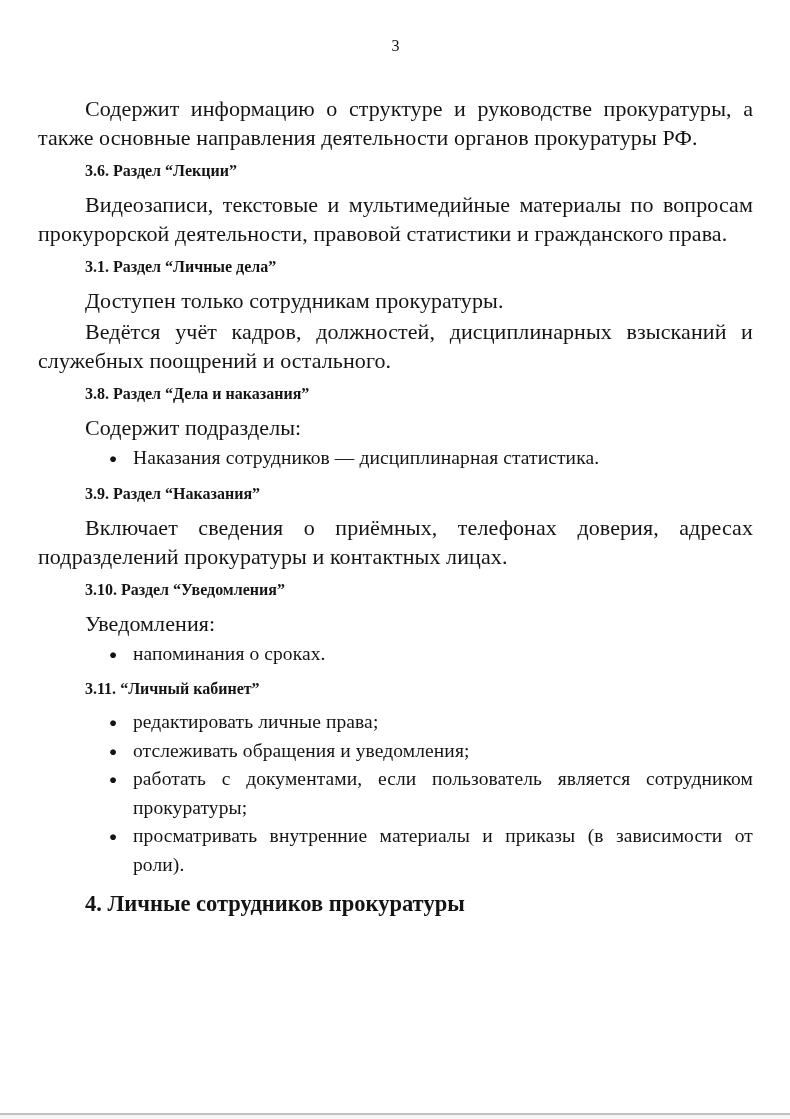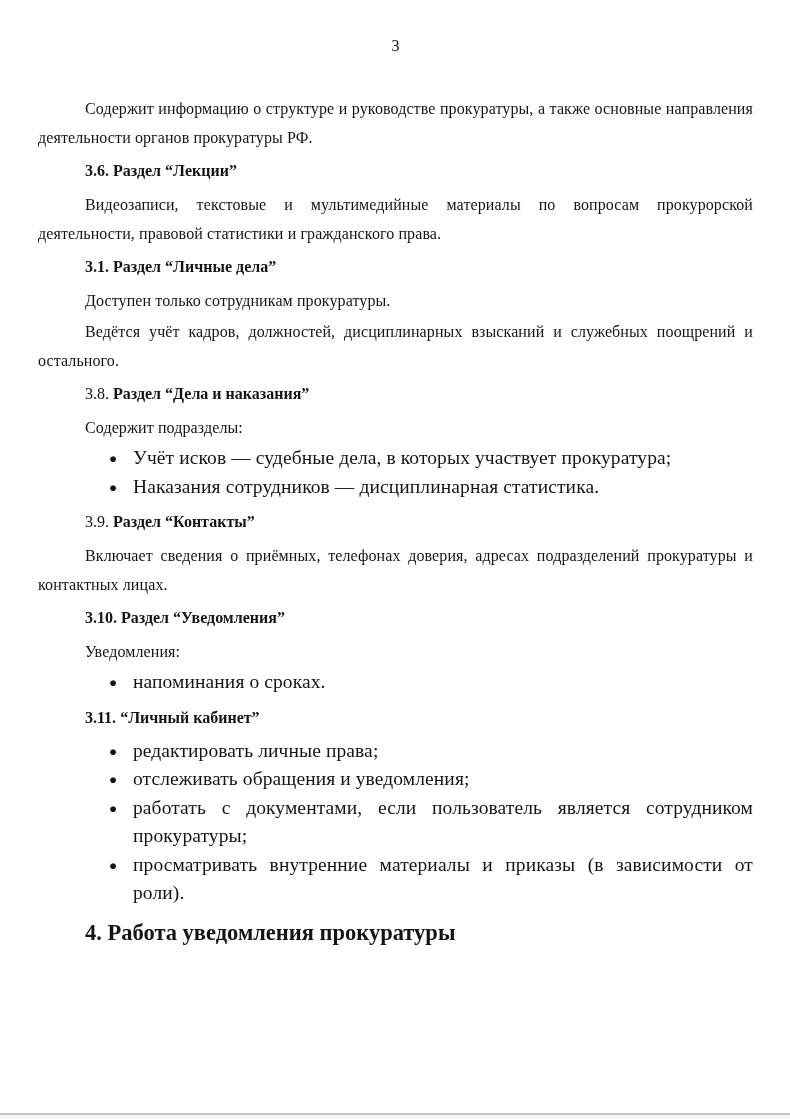--- a/index.html
+++ b/index.html
@@ -29,36 +29,36 @@
     height: 4px;
     background: var(--strip-color, #f6f6f6);
   }
   .page-number {
     text-align: center;
     font-size: 16px;
     line-height: 16px;
     margin-bottom: 40px;
   }
   .para {
-    font-size: 16px;
+    font-size: 22px;
     line-height: 29px;
     margin: 0 0 2px 0;
     text-align: justify;
     text-indent: 47px;
     letter-spacing: 0.1px;
   }
   .heading {
     font-size: 16px;
     line-height: 31px;
     font-weight: bold;
     margin: 3px 0 4px 0;
     text-indent: 47px;
   }
   .heading .heading-num.regular {
-    font-weight: normal;
+    font-weight: bold;
   }
   .heading-lg {
     font-size: 22.5px;
     line-height: 33px;
     margin: 8px 0 8px 0;
   }
   ul.bullet-list {
     margin: 2px 0 5px 0;
     padding: 0 0 0 95px;
     list-style: none;
@@ -86,34 +86,33 @@
   <div>
       <p class="para">Содержит информацию о структуре и руководстве прокуратуры, а также основные направления деятельности органов прокуратуры РФ.</p>
       <div class="heading"><span class="heading-num">3.6.</span> <span class="heading-title">Раздел “Лекции”</span></div>
       <p class="para">Видеозаписи, текстовые и мультимедийные материалы по вопросам прокурорской деятельности, правовой статистики и гражданского права.</p>
       <div class="heading"><span class="heading-num">3.1.</span> <span class="heading-title">Раздел “Личные дела”</span></div>
       <p class="para">Доступен только сотрудникам прокуратуры.</p>
       <p class="para">Ведётся учёт кадров, должностей, дисциплинарных взысканий и служебных поощрений и остального.</p>
       <div class="heading"><span class="heading-num regular">3.8.</span> <span class="heading-title">Раздел “Дела и наказания”</span></div>
       <p class="para">Содержит подразделы:</p>
       <ul class="bullet-list">
-        <li class="bullet-item">Учёт исков — судебные дела, в которых участвует прокуратура;</li>
         <li class="bullet-item">Наказания сотрудников — дисциплинарная статистика.</li>
       </ul>
-      <div class="heading"><span class="heading-num regular">3.9.</span> <span class="heading-title">Раздел “Контакты”</span></div>
+      <div class="heading"><span class="heading-num regular">3.9.</span> <span class="heading-title">Раздел “Наказания”</span></div>
       <p class="para">Включает сведения о приёмных, телефонах доверия, адресах подразделений прокуратуры и контактных лицах.</p>
       <div class="heading"><span class="heading-num">3.10.</span> <span class="heading-title">Раздел “Уведомления”</span></div>
       <p class="para">Уведомления:</p>
       <ul class="bullet-list">
         <li class="bullet-item">напоминания о сроках.</li>
       </ul>
       <div class="heading"><span class="heading-num">3.11.</span> <span class="heading-title">“Личный кабинет”</span></div>
       <ul class="bullet-list">
         <li class="bullet-item">редактировать личные права;</li>
         <li class="bullet-item">отслеживать обращения и уведомления;</li>
         <li class="bullet-item">работать с документами, если пользователь является сотрудником прокуратуры;</li>
         <li class="bullet-item">просматривать внутренние материалы и приказы (в зависимости от роли).</li>
       </ul>
-      <div class="heading heading-lg"><span class="heading-num">4.</span> <span class="heading-title">Работа уведомления прокуратуры</span></div>
+      <div class="heading heading-lg"><span class="heading-num">4.</span> <span class="heading-title">Личные сотрудников прокуратуры</span></div>
     </div>
 </div>
 <div class="page-divider"></div>
 <div class="footer-strip"></div>
 
 </body></html>

